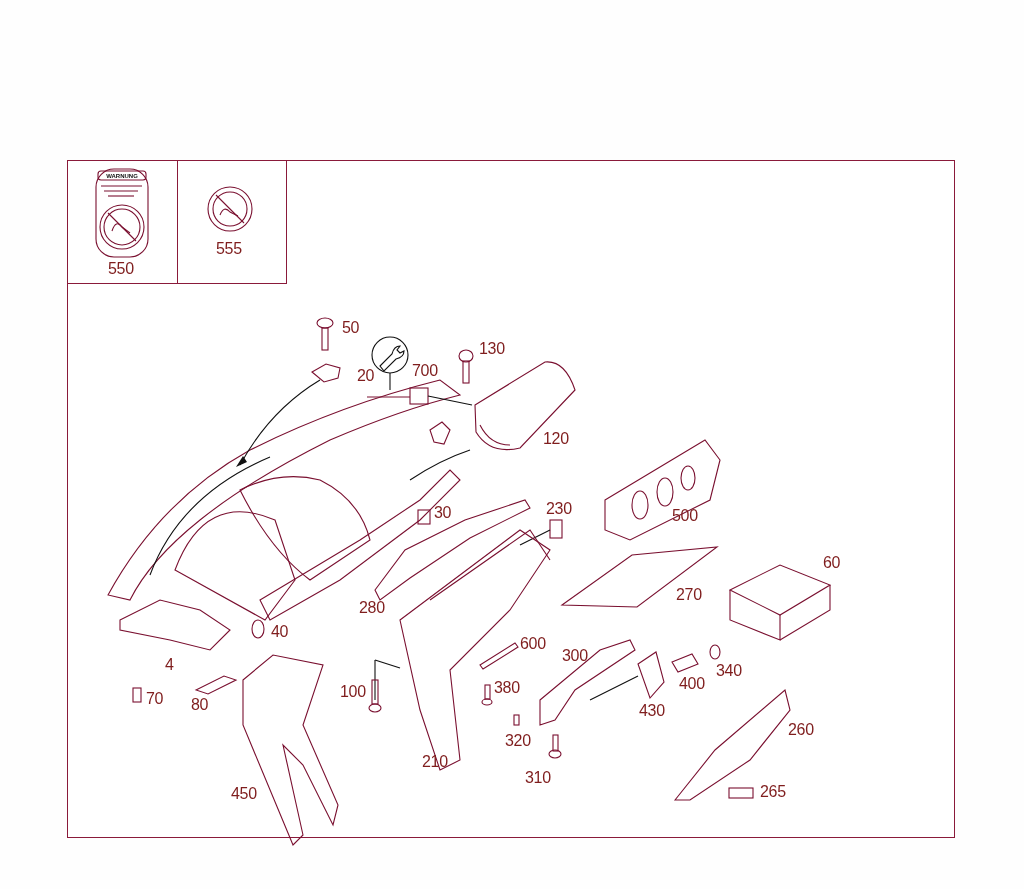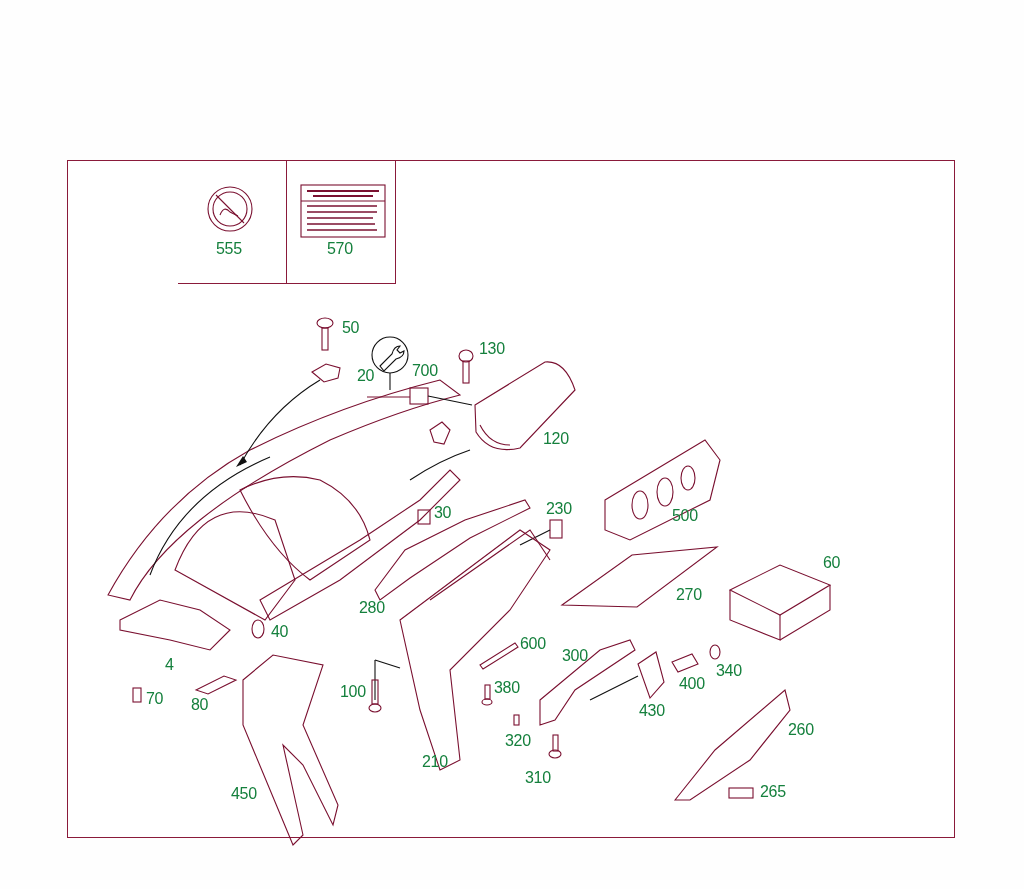--- a/index.html
+++ b/index.html
@@ -2,51 +2,52 @@
 <html><head>
 <meta charset="utf-8">
 <style>
   html,body{margin:0;padding:0;background:#fefefe;}
   body{width:1024px;height:889px;position:relative;overflow:hidden;font-family:"Liberation Sans",sans-serif;}
   .frame{position:absolute;left:67px;top:160px;width:888px;height:678px;border:1.5px solid #8a1a3a;box-sizing:border-box;background:#fff;}
   .label-box{position:absolute;top:0;height:123px;border-right:1.5px solid #8a1a3a;border-bottom:1.5px solid #8a1a3a;box-sizing:border-box;}
   .lb1{left:0;width:110px;}
   .lb2{left:110px;width:109px;}
   .lb3{left:219px;width:109px;}
-  .num{position:absolute;font-size:16px;color:#15803d;letter-spacing:-0.3px;line-height:1;}
+  .num{position:absolute;font-size:16px;color:#7f1d1d;letter-spacing:-0.3px;line-height:1;}
   svg.diagram{position:absolute;left:0;top:0;}
   .ln{fill:none;stroke:#7a1030;stroke-width:1.1;}
   .lk{fill:none;stroke:#111;stroke-width:1.1;}
 </style>
 </head>
 <body>
 
 <div class="frame">
+  <div class="label-box lb1">
+    <svg width="110" height="123">
+      <rect x="28" y="8" width="52" height="88" rx="18" class="ln"></rect>
+      <rect x="30" y="10" width="48" height="9" rx="3" class="ln"></rect>
+      <text x="54" y="17" font-size="6" text-anchor="middle" fill="#111" font-family="Liberation Sans, sans-serif" font-weight="bold">WARNUNG</text>
+      <line x1="33" y1="25" x2="74" y2="25" class="ln"></line>
+      <line x1="36" y1="30" x2="70" y2="30" class="ln"></line>
+      <line x1="40" y1="35" x2="66" y2="35" class="ln"></line>
+      <circle cx="54" cy="66" r="22" class="ln"></circle>
+      <circle cx="54" cy="66" r="18" class="ln"></circle>
+      <line x1="40" y1="52" x2="68" y2="80" class="ln" stroke-width="2"></line>
+      <path d="M44 70 q4 -12 10 -4 l8 6" class="ln"></path>
+    </svg>
+    <span class="num" style="left:40px;top:100px;">550</span>
+  </div>
   <div class="label-box lb2">
     <svg width="109" height="123">
       <circle cx="52" cy="48" r="22" class="ln"></circle>
       <circle cx="52" cy="48" r="17" class="ln"></circle>
       <line x1="38" y1="34" x2="66" y2="62" class="ln" stroke-width="2"></line>
       <path d="M42 54 q4 -10 10 -3 l8 4" class="ln"></path>
     </svg>
     <span class="num" style="left:38px;top:80px;">555</span>
-  </div>
-  <div class="label-box lb3">
-    <svg width="109" height="123">
-      <rect x="14" y="24" width="84" height="52" class="ln"></rect>
-      <line x1="14" y1="40" x2="98" y2="40" class="ln"></line>
-      <line x1="20" y1="30" x2="92" y2="30" stroke="#7a1030" stroke-width="2"></line>
-      <line x1="26" y1="35" x2="86" y2="35" stroke="#7a1030" stroke-width="2"></line>
-      <line x1="20" y1="45" x2="90" y2="45" stroke="#7a1030" stroke-width="1.5"></line>
-      <line x1="20" y1="51" x2="90" y2="51" stroke="#7a1030" stroke-width="1.5"></line>
-      <line x1="20" y1="57" x2="86" y2="57" stroke="#7a1030" stroke-width="1.5"></line>
-      <line x1="20" y1="63" x2="88" y2="63" stroke="#7a1030" stroke-width="1.5"></line>
-      <line x1="20" y1="69" x2="90" y2="69" stroke="#7a1030" stroke-width="1.5"></line>
-    </svg>
-    <span class="num" style="left:40px;top:80px;">570</span>
   </div>
 </div>
 
 <svg class="diagram" width="1024" height="889">
 
   <g>
     <path d="M108 595 Q160 500 250 450 Q340 405 440 380 L460 395 Q400 410 330 440 Q250 480 200 520 Q150 560 130 600 Z" class="ln"></path>
     <path d="M150 575 q30 -80 120 -118" class="lk"></path>
     <path d="M240 490 q40 -20 80 -10 q40 20 50 60 q-30 20 -60 40 q-40 -30 -70 -90 z" class="ln"></path>
     <path d="M175 570 q30 -80 100 -50 l20 60 l-30 40 z" class="ln"></path>

